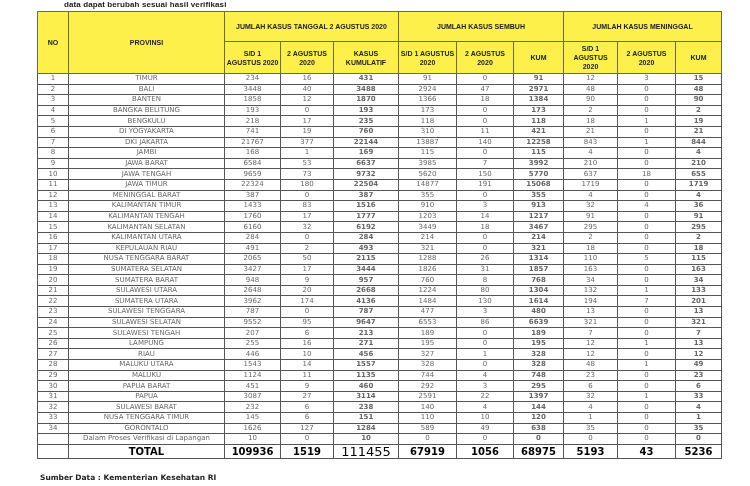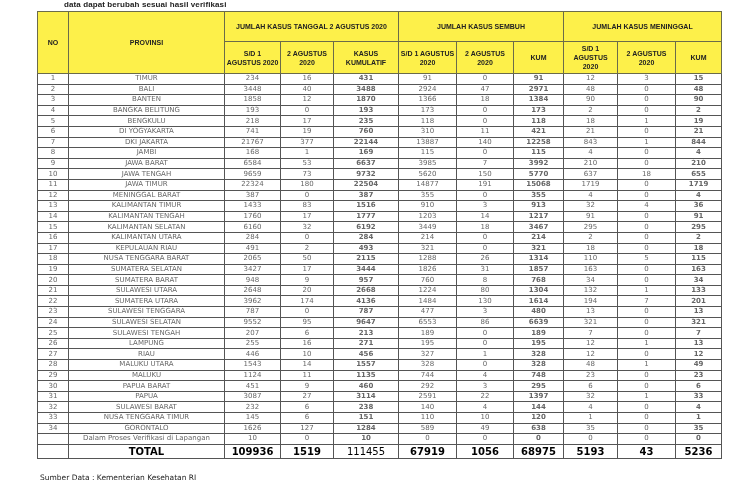--- a/index.html
+++ b/index.html
@@ -7,22 +7,22 @@
   .note { position:absolute; left:64px; top:0px; font-size:8px; font-weight:bold; color:#222; letter-spacing:0.1px;text-align:center; }
   table.data { position:absolute; left:37px; top:11px; border-collapse:collapse; table-layout:fixed; width:684px; }
   table.data th { background:#fdf04a; border:1px solid #6b6b4a; font-family:"Liberation Sans", sans-serif; font-size:7px; font-weight:bold; color:#222; text-align:center; padding:0 1px; line-height:9px; }
   th.grp { height:29px; }
   th.sub { height:31px; }
   table.data td { border:1px solid #555; font-family:"DejaVu Sans", sans-serif; font-size:7px; color:#666; text-align:center; height:9.6px; padding:0; line-height:9px; white-space:nowrap; overflow:hidden; }
   td.prov { text-align:left; padding-left:2px; color:#555; }
   td.kum { font-weight:bold; color:#000; font-size:8px; border-left:1.5px solid #222; border-right:1.5px solid #222; }
   tr.total td { height:13px; font-weight:bold; color:#000; font-size:10px; }
   tr.total td.prov { font-size:10px; }
-  tr.total td.big { font-size:10px; font-weight:normal; color:#000; }
-  .source { position:absolute; left:40px; top:473px; font-family:"DejaVu Sans", sans-serif; font-size:7.5px; font-weight:normal; color:#222; }
+  tr.total td.big { font-size:13px; font-weight:normal; color:#000; }
+  .source { position:absolute; left:40px; top:473px; font-family:"DejaVu Sans", sans-serif; font-size:7.5px; font-weight:bold; color:#222; }
 </style>
 </head>
 <body>
 
 <div class="note">data dapat berubah sesuai hasil verifikasi</div>
 
 <table class="data">
   <colgroup>
     <col style="width:31px">
       <col style="width:156px">

